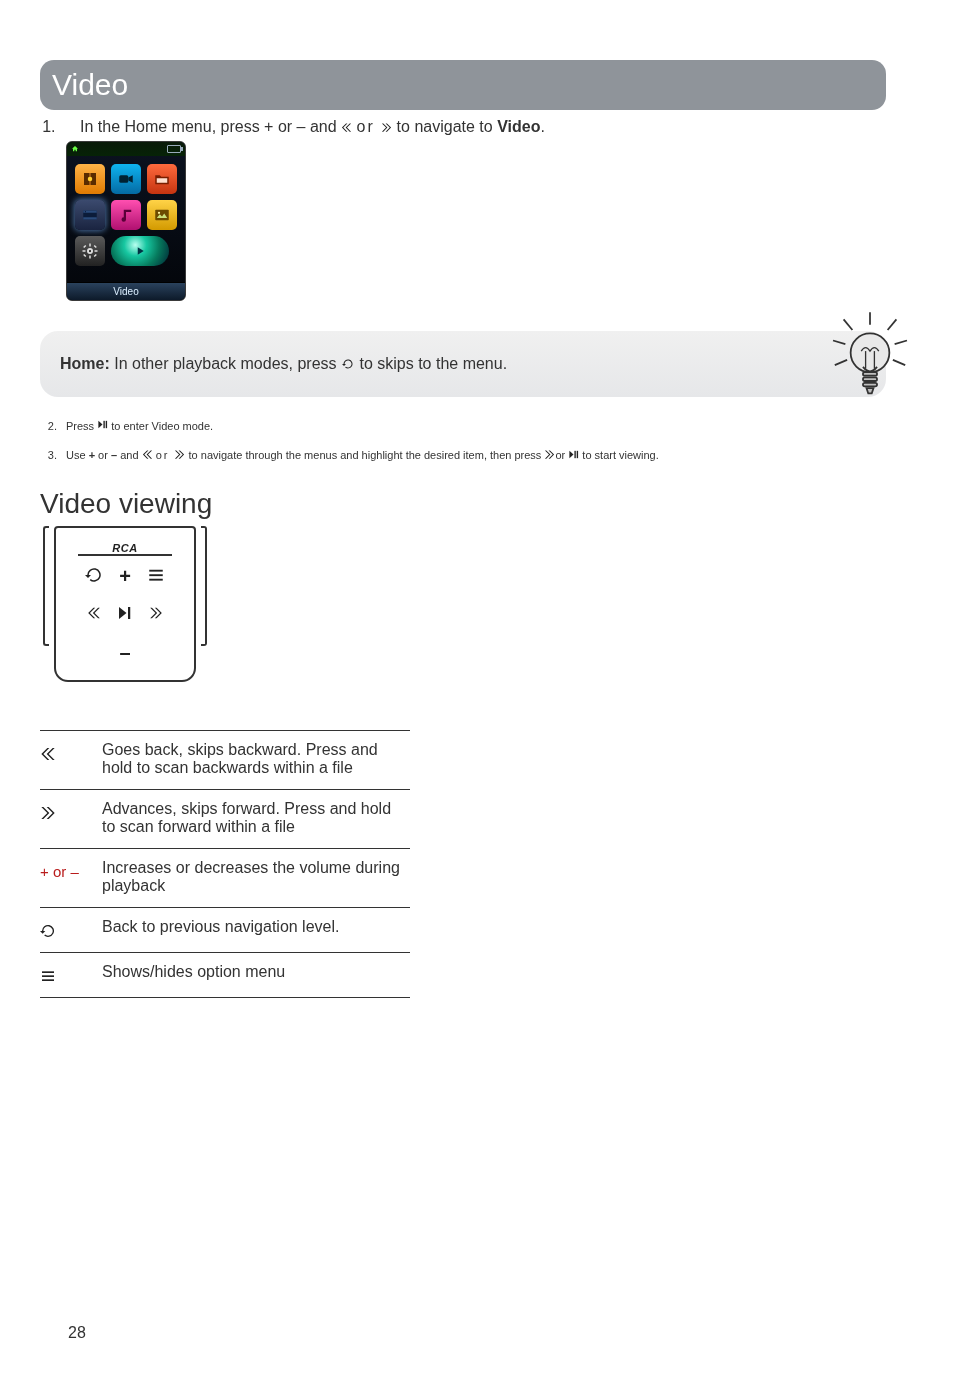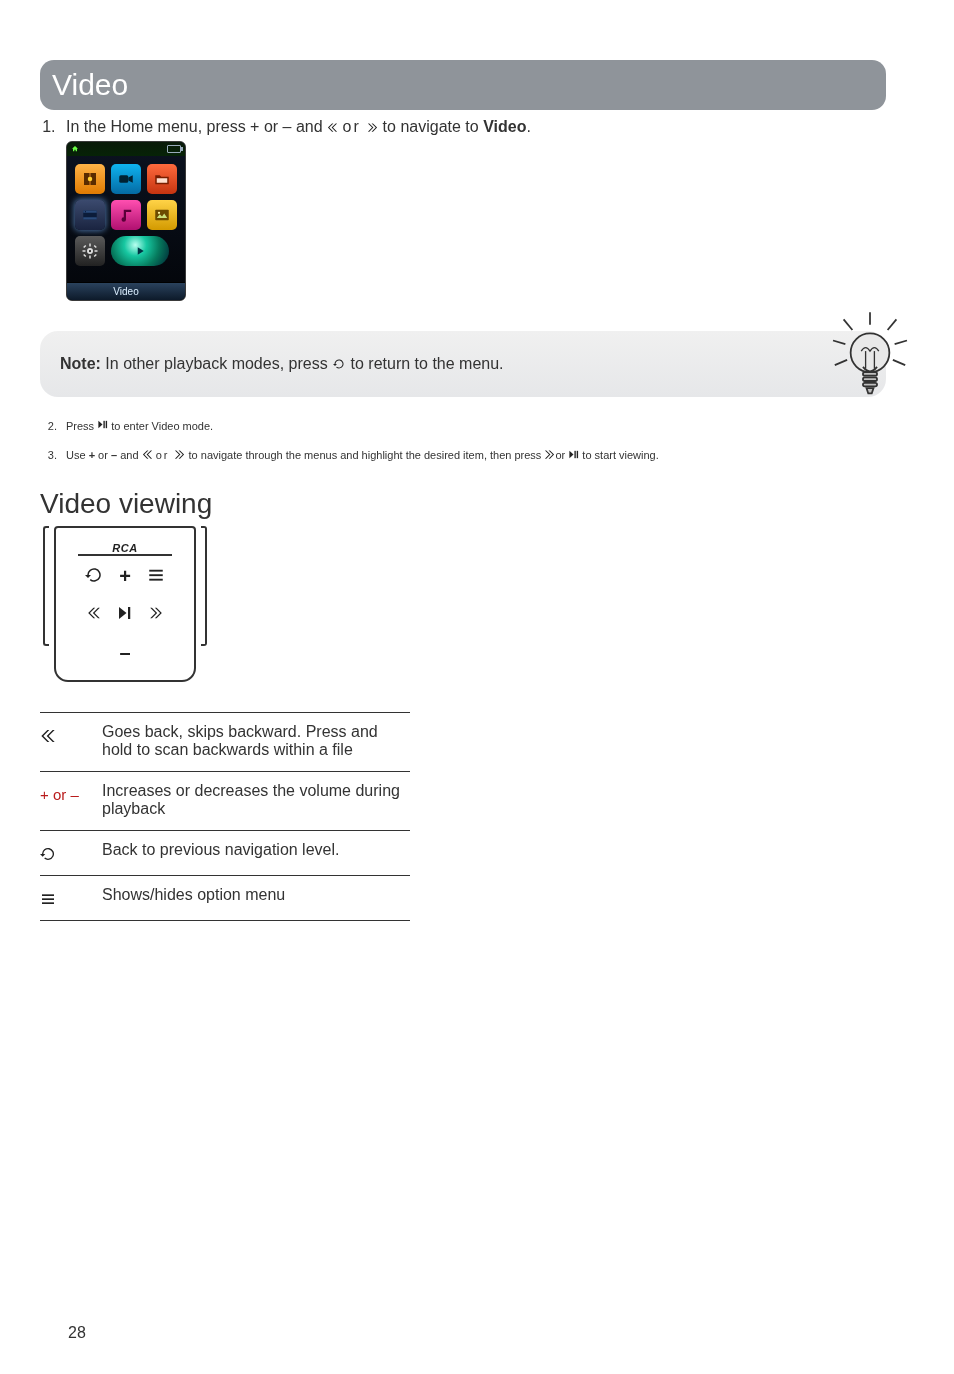--- a/index.html
+++ b/index.html
@@ -15,21 +15,21 @@
     align-items: center;
     padding-left: 12px;
   }
   .titlebar h1 { color: #fff; font-weight: 400; font-size: 30px; }
 
   .section-h2 { font-weight: 400; font-size: 28px; color: #333; margin-top: 24px; }
 
   .body-text, .list li { font-size: 16px; color: #333; line-height: 1.35; }
   .list { list-style: decimal; padding-left: 20px; }
   .list li { margin-top: 6px; padding-left: 6px; }
-  .list li .li-inner { display: inline; }
+  .list li .li-inner { display: inline; margin-left: 14px; }
 
   .home-screenshot {
     margin-top: 2px;
     width: 120px;
     height: 160px;
     border: 1px solid #3a3a3a;
     border-radius: 6px;
     background: linear-gradient(#0b1220, #030509);
     position: relative;
     overflow: hidden;
@@ -108,21 +108,21 @@
     position: absolute; left: 22px; right: 22px; top: 30px; bottom: 8px;
     display: grid; grid-template-columns: repeat(3, 1fr); grid-template-rows: repeat(3, 1fr);
   }
   .dev-cell { display:flex; align-items:center; justify-content:center; }
   .glyph { font-family: Arial, sans-serif; color: #222; }
   .glyph svg { width: 18px; height: 18px; fill: #222; }
   .plus, .minus { font-size: 20px; font-weight: 700; }
   .chev svg { width: 14px; height: 14px; }
 
   
-  .controls { width: 370px; margin-top: 30px; border-collapse: collapse; }
+  .controls { width: 370px; margin-top: 48px; border-collapse: collapse; }
   .controls tr { border-top: 1px solid #333; border-bottom: 1px solid #333; }
   .controls td { padding: 10px 6px 12px 0; vertical-align: top; font-size: 16px; }
   .controls td.sym { width: 62px; text-align: left; padding-top: 14px; }
   .sym svg { width: 16px; height: 16px; fill: #222; vertical-align: middle; }
   .sym-text { color:#b91c1c; font-size:15px; font-family: Arial, sans-serif; }
 
   .or-glyph { font-family: Arial, sans-serif; letter-spacing: 2px; }
   .inline-icon svg { display:inline-block; width: 14px; height: 12px; vertical-align: -1px; fill:#222; }
   .inline-glyph { display:inline-block; vertical-align: middle; }
   .inline-glyph svg { width: 11px; height: 11px; fill:#222; }
@@ -296,23 +296,23 @@
               </svg>
             </div>
         </div>
         <div class="hs-caption">Video</div>
       </div>
     </li>
   </ol>
 
   <div class="note-wrap">
     <div class="note-box">
-      <b>Note:</b><span> In other playback modes, press </span><span class="inline-icon"><svg>
+      <b>Home:</b><span> In other playback modes, press </span><span class="inline-icon"><svg>
             <use href="#icon-back-level"></use>
-          </svg></span><span> to return to the menu.</span>
+          </svg></span><span> to skips to the menu.</span>
     </div>
     <svg class="note-bulb" viewBox="0 0 100 110">
       <g stroke="#333" stroke-width="2" fill="none">
         <line x1="50" y1="2" x2="50" y2="16"></line>
         <line x1="20" y1="10" x2="30" y2="22"></line>
         <line x1="80" y1="10" x2="70" y2="22"></line>
         <line x1="8" y1="34" x2="22" y2="38"></line>
         <line x1="92" y1="34" x2="78" y2="38"></line>
         <line x1="10" y1="62" x2="24" y2="56"></line>
         <line x1="90" y1="62" x2="76" y2="56"></line>
@@ -405,20 +405,26 @@
 
   <table class="controls">
     <tbody>
         <tr>
       <td class="sym"><svg>
               <use href="#icon-chev-left"></use>
             </svg></td>
       <td>Goes back, skips backward. Press and hold to scan backwards within a file</td>
     </tr>
     <tr>
+      <td class="sym"><svg>
+              <use href="#icon-chev-right"></use>
+            </svg></td>
+      <td>Advances, skips forward. Press and hold to scan forward within a file</td>
+    </tr>
+    <tr>
       <td class="sym"><span class="sym-text">+ or –</span></td>
       <td>Increases or decreases the volume during playback</td>
     </tr>
     <tr>
       <td class="sym"><svg>
               <use href="#icon-back-level"></use>
             </svg></td>
       <td>Back to previous navigation level.</td>
     </tr>
     <tr>

